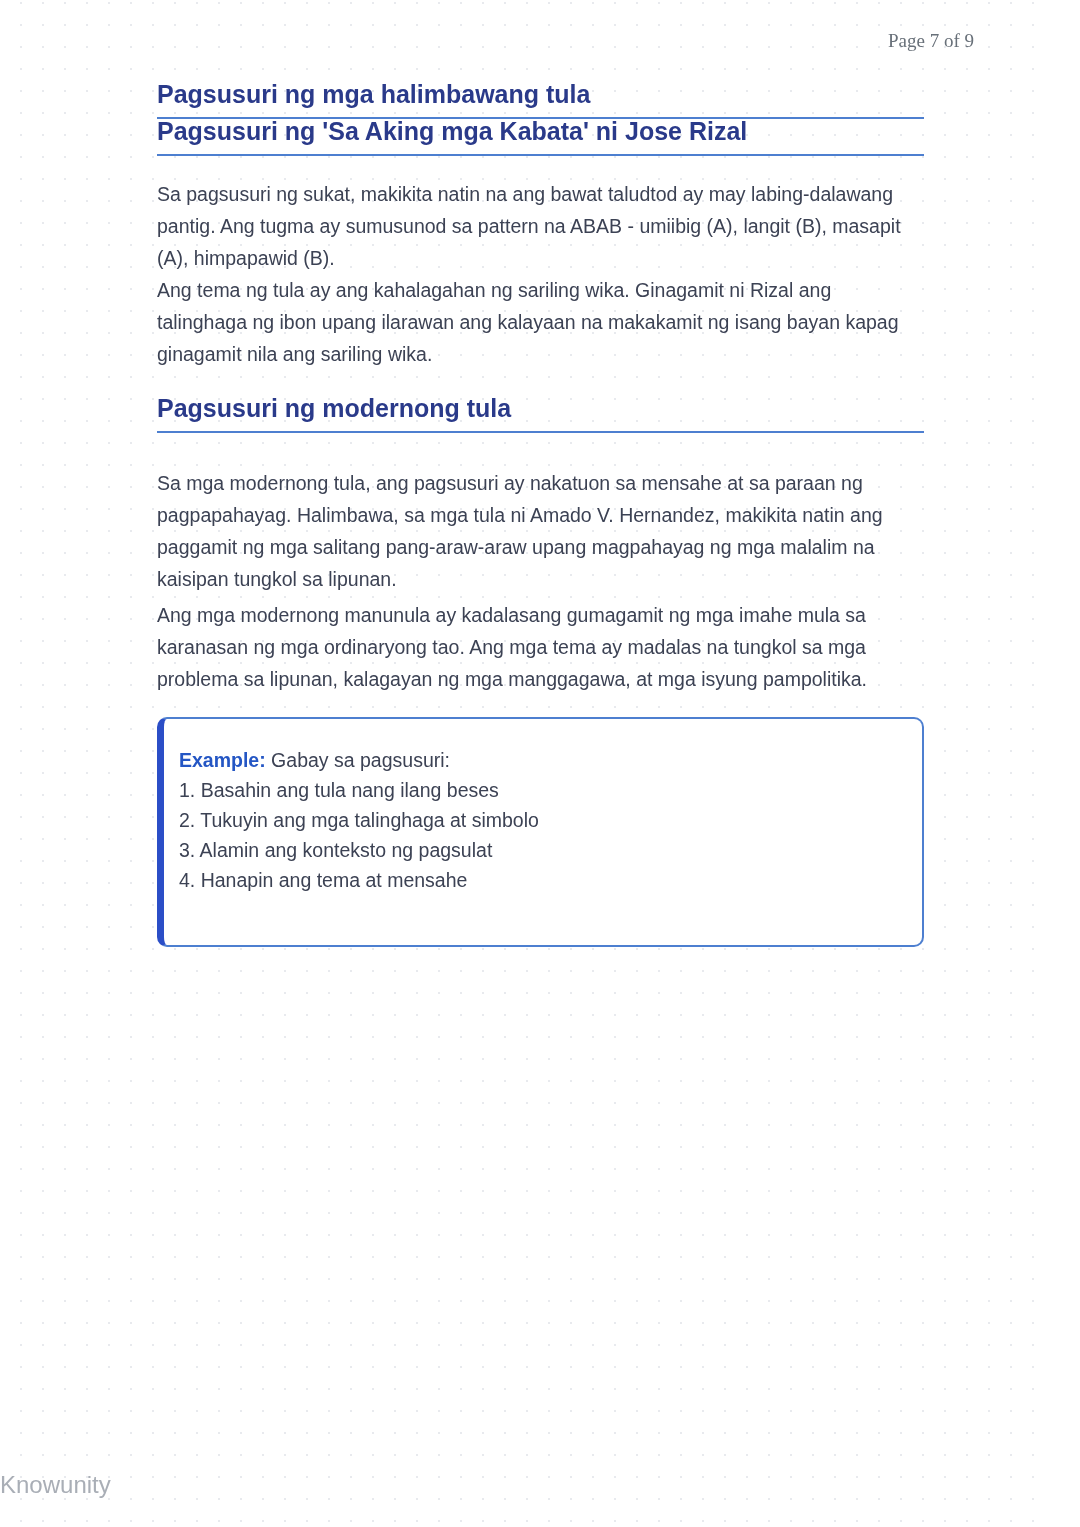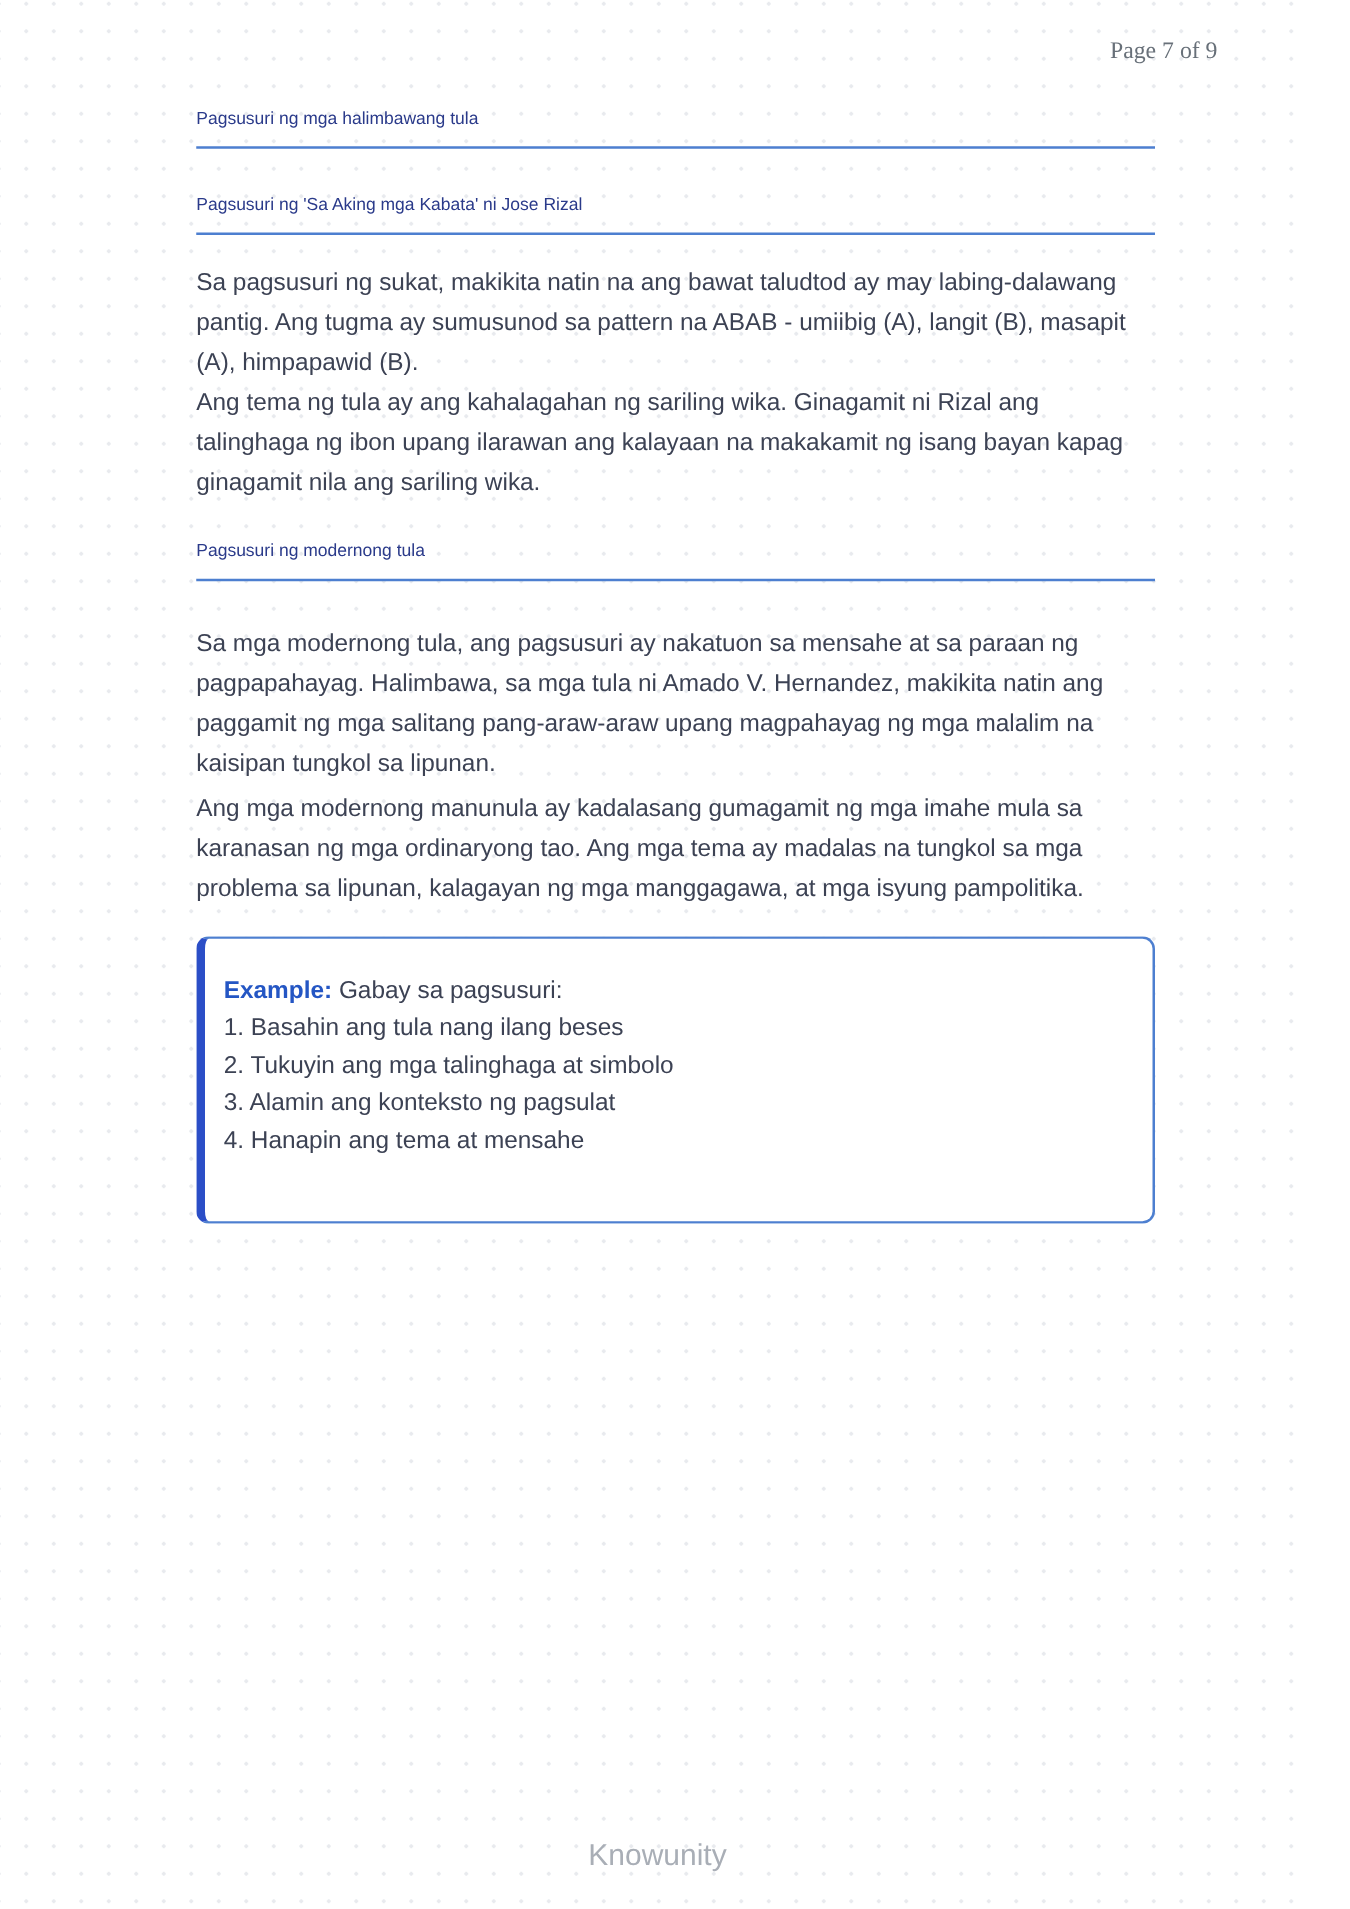--- a/index.html
+++ b/index.html
@@ -33,29 +33,29 @@
 
   .content {
     position: absolute;
     left: 157px;
     top: 0;
     width: 767px;
     padding-top: 82px;
   }
 
   .doc-heading {
-    font-size: 14px;
-    font-weight: normal;
+    font-size: 25px;
+    font-weight: bold;
     color: #2a3a8a;
     line-height: 24px;
     padding-bottom: 11px;
     border-bottom: 2.5px solid #4d7fd0;
   }
 
-  .heading-2 { margin-top: 32px; }
+  .heading-2 { }
   .heading-3 { margin-top: 26px; }
 
   .para {
     font-size: 19.5px;
     line-height: 32px;
     color: #3c4254;
   }
 
   .p1 { margin-top: 38px; }
   .p2 { margin-top: 22px; }
@@ -83,21 +83,20 @@
   .example-label {
     color: #2456c4;
     font-weight: bold;
   }
 
   .footer-brand {
     position: absolute;
     bottom: 28px;
     left: 0;
     width: 100%;
-    text-align: center;
     font-size: 24px;
     color: #a9aeb6;
   }
 </style>
 </head>
 <body>
 
 <div class="page">
 
   <div class="page-indicator">Page 7 of 9</div>

